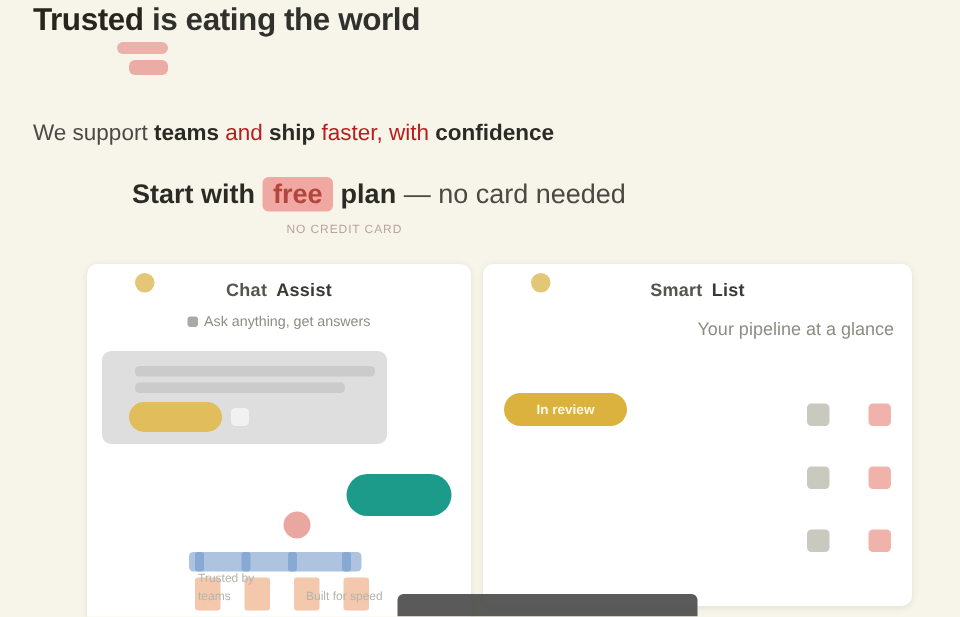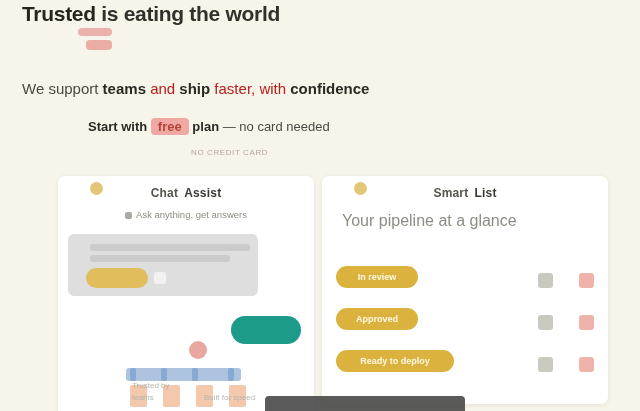--- a/index.html
+++ b/index.html
@@ -31,21 +31,21 @@
 
   .subline{
     position:absolute;left:22px;top:80px;
     font-size:15px;font-weight:400;color:#4a4a45;white-space:nowrap;
   }
   .subline b{font-weight:700;color:#2b2b26;}
   .subline .muted{color:#b91c1c;}
 
   .subline2{
     position:absolute;left:88px;top:118px;
-    font-size:13px;color:#4a4a45;white-space:nowrap;
+    font-size:18px;color:#4a4a45;white-space:nowrap;
   }
   .subline2 b{font-weight:700;color:#2b2b26;}
   .hl-coral{
     display:inline-block;background:#efa9a2;color:#b4443c;
     border-radius:4px;padding:1px 7px;font-weight:700;
   }
   .micro-caption{
     position:absolute;left:191px;top:148px;
     font-size:8px;color:#b9a49f;letter-spacing:.6px;white-space:nowrap;
   }
@@ -70,21 +70,21 @@
     letter-spacing:.2px;
   }
   .card-title .t2{color:#3a3a34;margin-left:6px;}
   .card-sub{
     text-align:center;font-size:9.5px;color:#8d8d84;margin-top:9px;
   }
   .card-sub .dot{
     display:inline-block;width:7px;height:7px;border-radius:2px;
     background:#8d8d84;margin-right:4px;vertical-align:-1px;opacity:.75;
   }
-  .card-right .card-sub{text-align:left;padding-left:8px;margin-top:12px;font-size:16px;}
+  .card-right .card-sub{text-align:right;padding-left:8px;margin-top:12px;font-size:12px;}
 
   
   .mock{position:relative;margin-top:8px;height:176px;}
   .bubble{
     position:absolute;left:10px;top:4px;width:190px;height:62px;
     background:#d9d9d9;border-radius:6px;opacity:.85;
   }
   .bubble-lines{
     position:absolute;left:22px;top:10px;width:160px;height:7px;
     background:#c2c2c2;border-radius:3px;
@@ -228,27 +228,25 @@
     </div>
 
     <div class="list">
       <div class="list-row">
         <div class="row-pill w1">In review</div>
         <div class="row-spacer"></div>
         <div class="row-ico"></div>
         <div class="row-ico coral"></div>
       </div>
       <div class="list-row">
-        <div class="row-pill w2">Approved</div>
         <div class="row-spacer"></div>
         <div class="row-ico"></div>
         <div class="row-ico coral"></div>
       </div>
       <div class="list-row">
-        <div class="row-pill w3">Ready to deploy</div>
         <div class="row-spacer"></div>
         <div class="row-ico"></div>
         <div class="row-ico coral"></div>
       </div>
     </div>
   </div>
 
   <div class="dark-bar"></div>
 </div>
 

